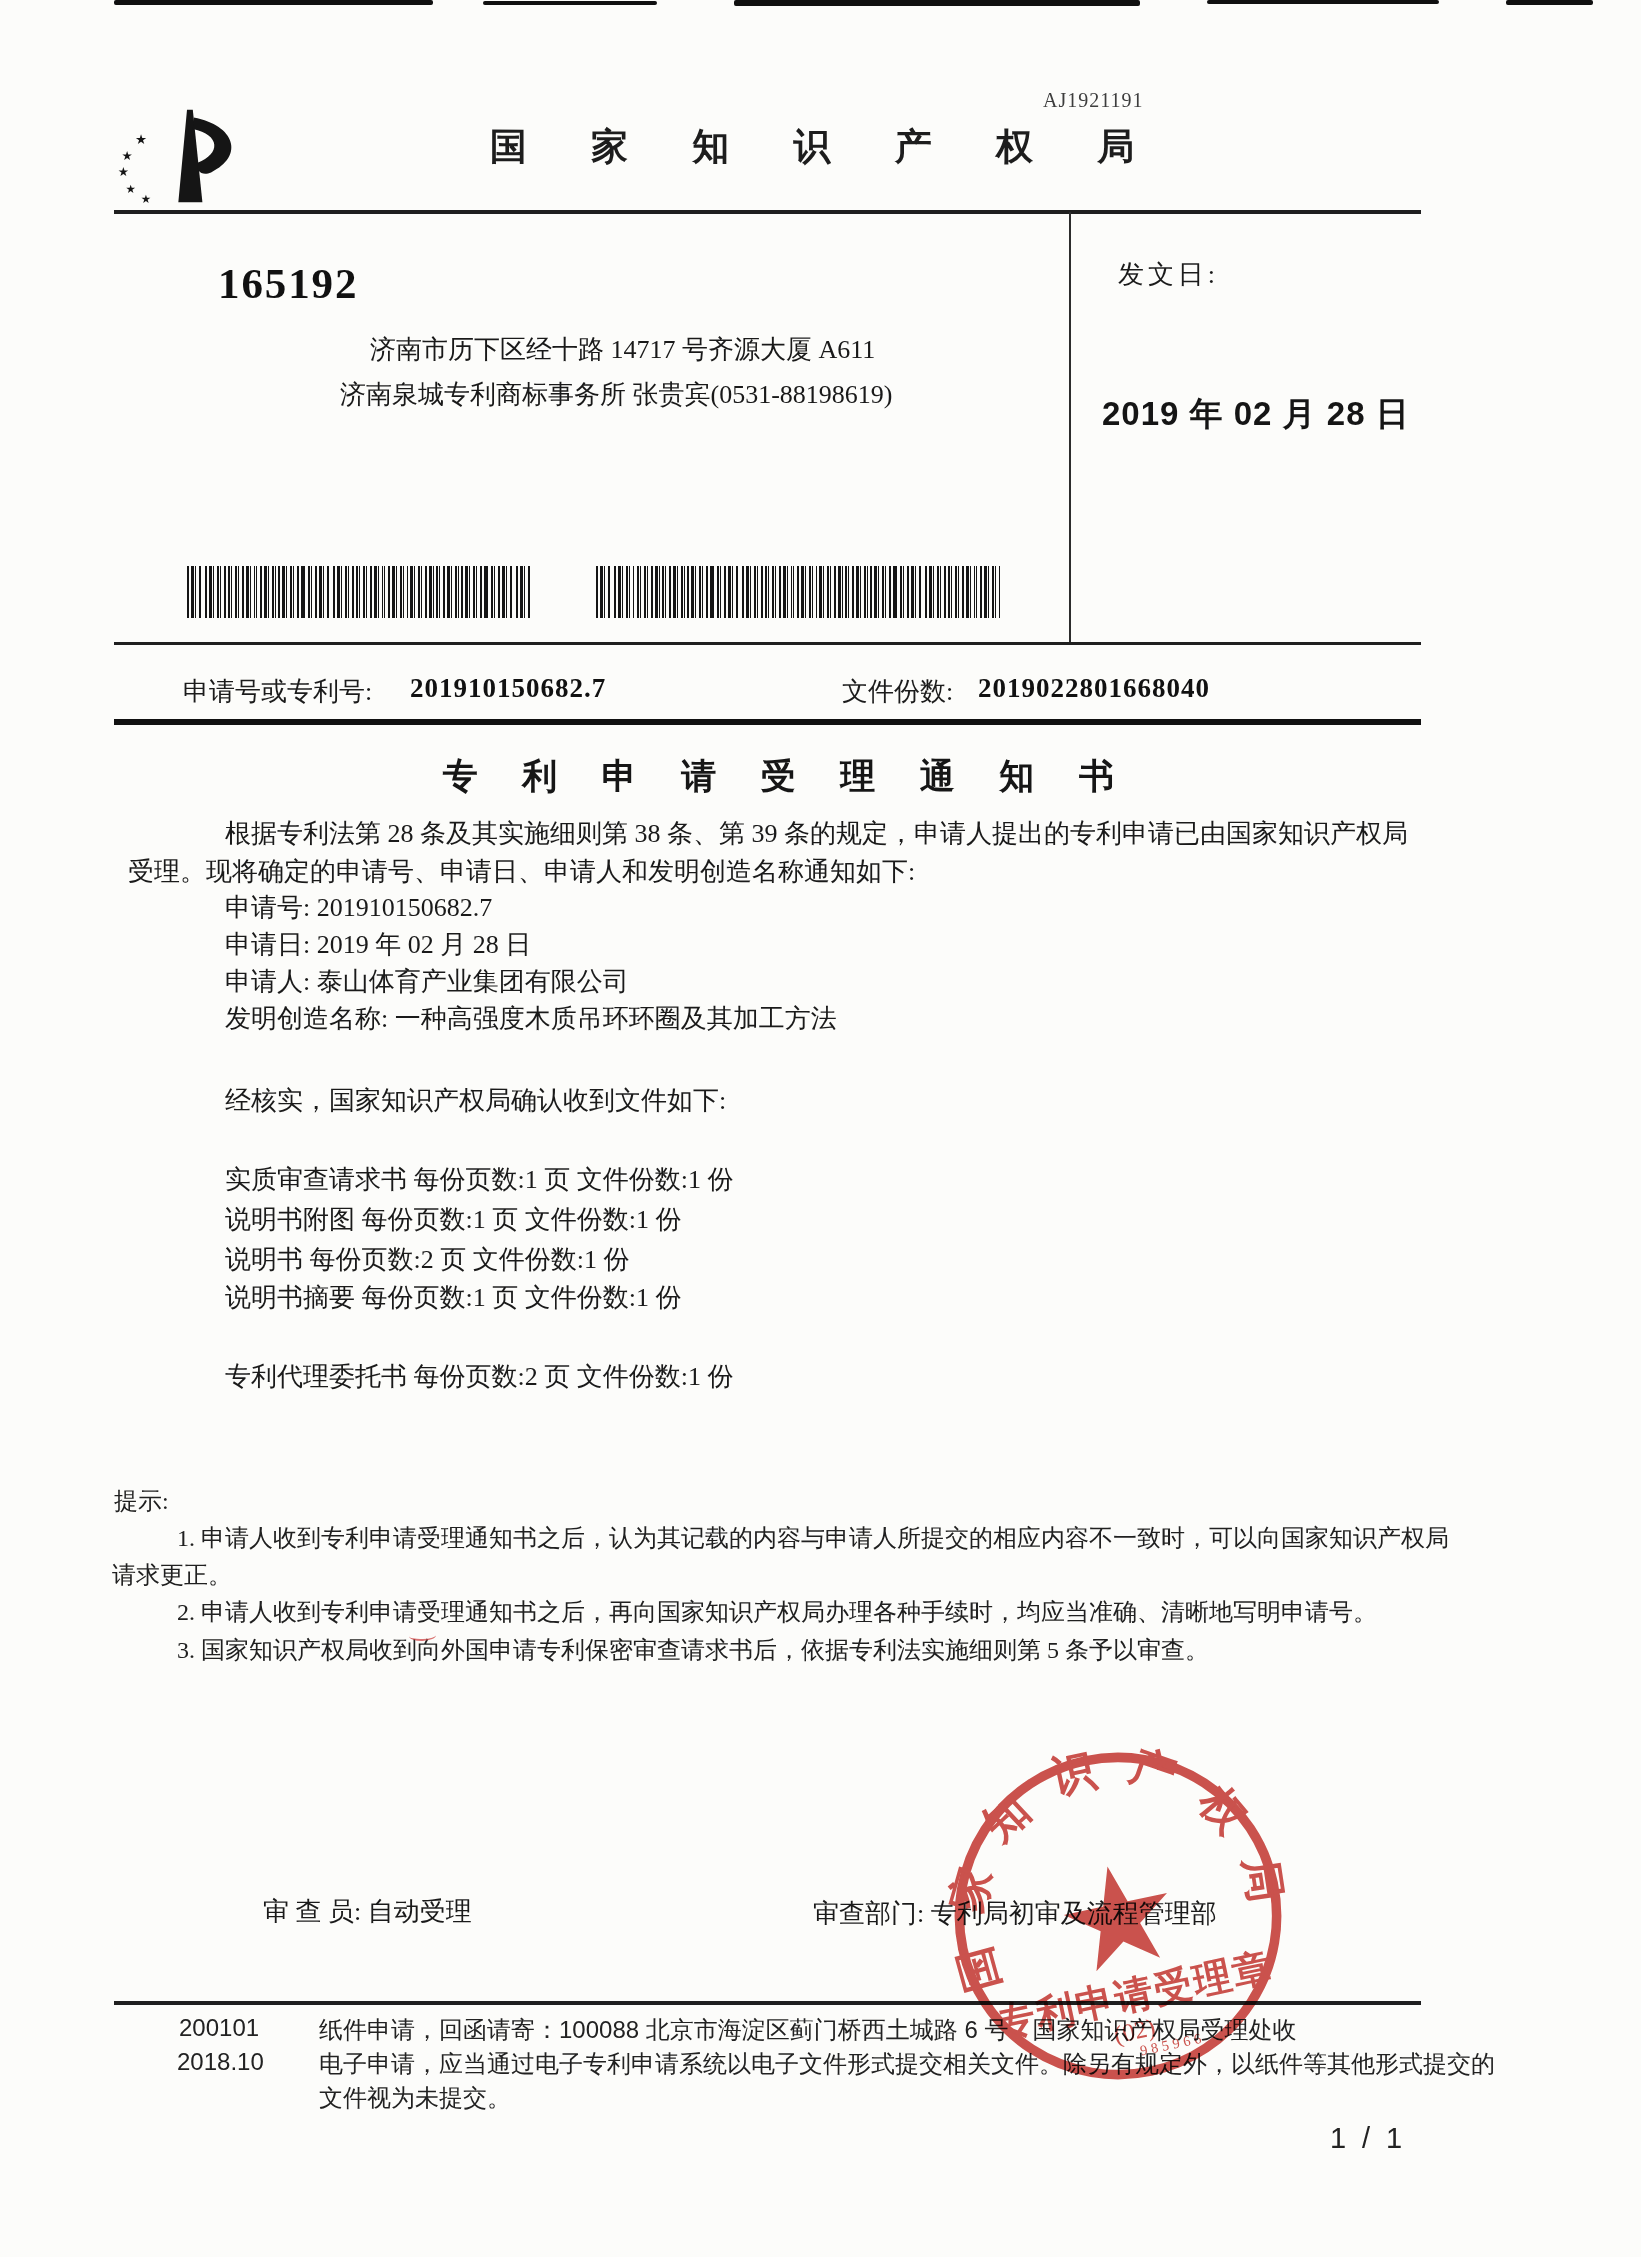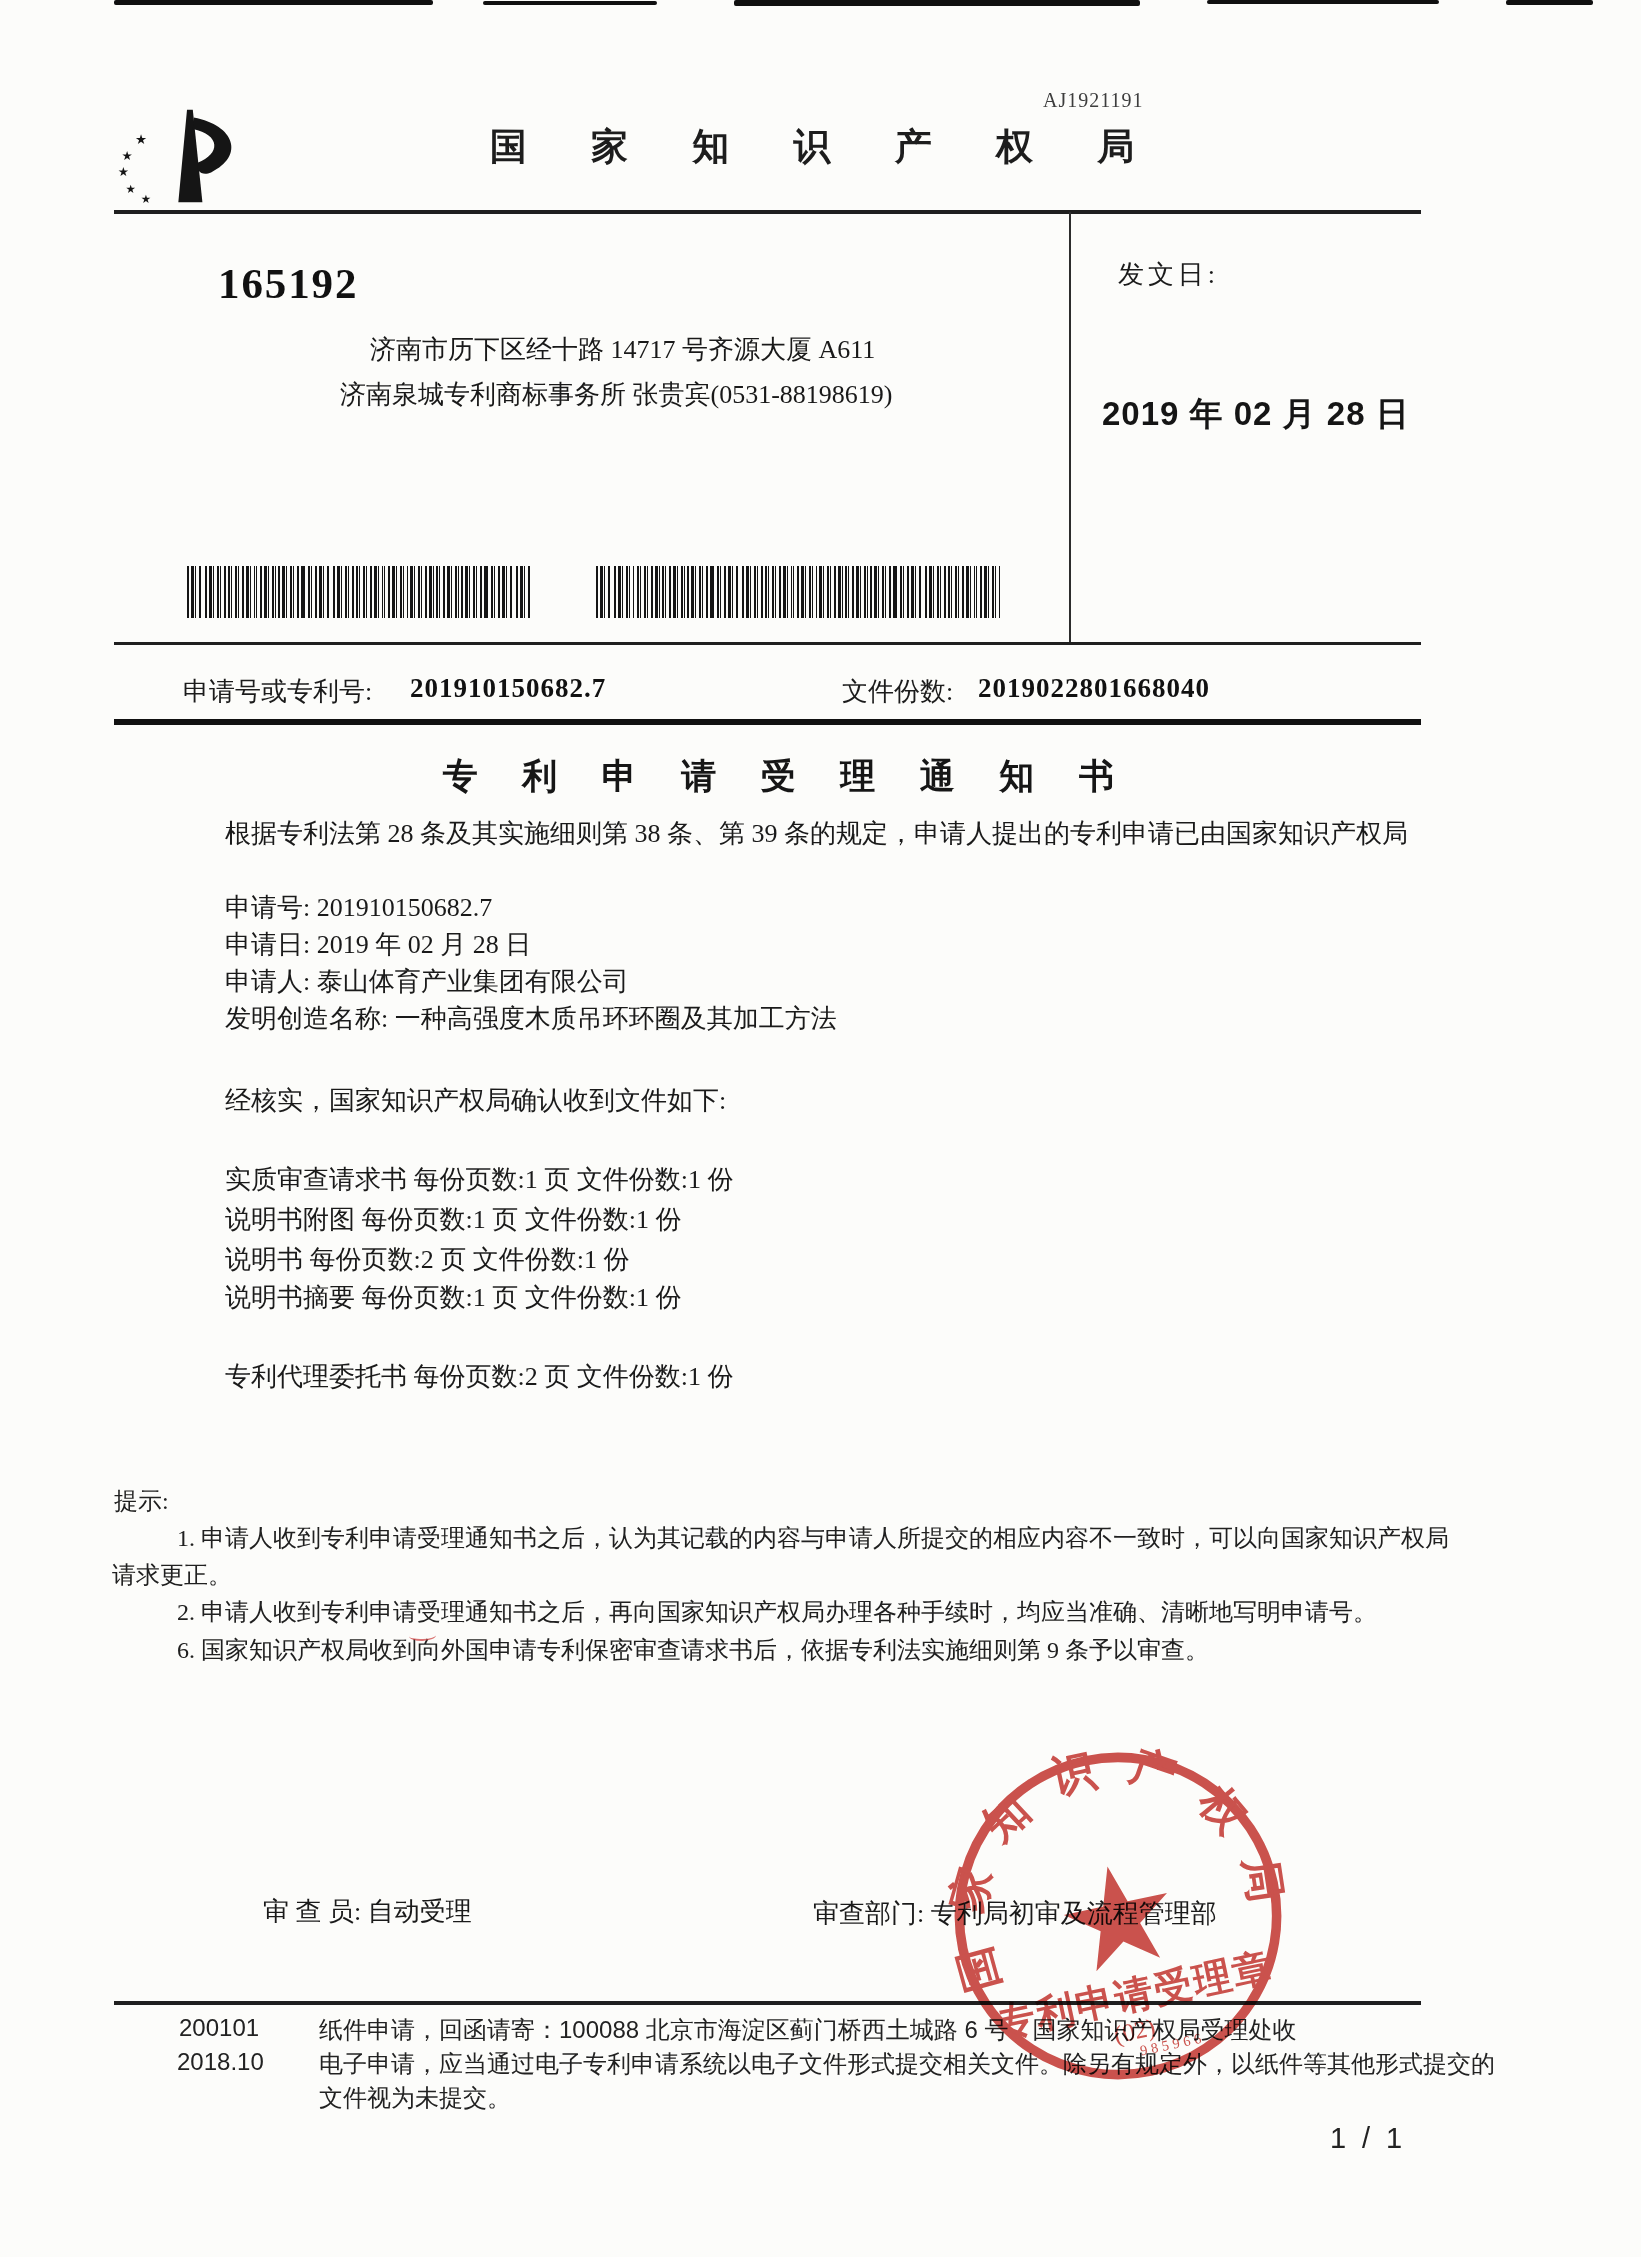--- a/index.html
+++ b/index.html
@@ -76,38 +76,39 @@
   <div class="rule" style="left:114px;top:642px;width:1307px;height:2.9px;"></div>
 
   <div class="abs num-label serif" style="left:183px;top:674px;">申请号或专利号:</div>
   <div class="abs num-value serif" style="left:410px;top:673px;">201910150682.7</div>
   <div class="abs num-label serif" style="left:842px;top:674px;">文件份数:</div>
   <div class="abs num-value serif" style="left:978px;top:673px;">2019022801668040</div>
   <div class="rule" style="left:114px;top:719px;width:1307px;height:5.8px;background:#111;"></div>
 
   <div class="abs notice-title sans">专 利 申 请 受 理 通 知 书</div>
   <div class="abs body-line" style="left:225px;top:816px;">根据专利法第 28 条及其实施细则第 38 条、第 39 条的规定，申请人提出的专利申请已由国家知识产权局</div>
+  <div class="abs body-line" style="left:128px;top:854px;">受理。现将确定的申请号、申请日、申请人和发明创造名称通知如下:</div>
 
   <div class="abs body-line" style="left:225px;top:890px;">申请号: 201910150682.7</div>
   <div class="abs body-line" style="left:225px;top:927px;">申请日: 2019 年 02 月 28 日</div>
   <div class="abs body-line" style="left:225px;top:964px;">申请人: 泰山体育产业集团有限公司</div>
   <div class="abs body-line" style="left:225px;top:1001px;">发明创造名称: 一种高强度木质吊环环圈及其加工方法</div>
 
   <div class="abs body-line" style="left:225px;top:1083px;">经核实，国家知识产权局确认收到文件如下:</div>
   <div class="abs body-line" style="left:225px;top:1162px;">实质审查请求书 每份页数:1 页  文件份数:1 份</div>
   <div class="abs body-line" style="left:225px;top:1202px;">说明书附图 每份页数:1 页  文件份数:1 份</div>
   <div class="abs body-line" style="left:225px;top:1242px;">说明书 每份页数:2 页  文件份数:1 份</div>
   <div class="abs body-line" style="left:225px;top:1280px;">说明书摘要 每份页数:1 页  文件份数:1 份</div>
   <div class="abs body-line" style="left:225px;top:1359px;">专利代理委托书 每份页数:2 页  文件份数:1 份</div>
 
   <div class="abs tip-line" style="left:114px;top:1485px;">提示:</div>
   <div class="abs tip-line" style="left:177px;top:1522px;">1. 申请人收到专利申请受理通知书之后，认为其记载的内容与申请人所提交的相应内容不一致时，可以向国家知识产权局</div>
   <div class="abs tip-line" style="left:112px;top:1559px;">请求更正。</div>
   <div class="abs tip-line" style="left:177px;top:1596px;">2. 申请人收到专利申请受理通知书之后，再向国家知识产权局办理各种手续时，均应当准确、清晰地写明申请号。</div>
-  <div class="abs tip-line" style="left:177px;top:1634px;">6. 国家知识产权局收到向外国申请专利保密审查请求书后，依据专利法实施细则第 9 条予以审查。</div>
+  <div class="abs tip-line" style="left:177px;top:1634px;">3. 国家知识产权局收到向外国申请专利保密审查请求书后，依据专利法实施细则第 5 条予以审查。</div>
   <div class="squiggle"></div>
 
   <div class="abs signoff" style="left:263px;top:1894px;">
     <span>审 查 员:</span>
     <span>自动受理</span>
   </div>
   <div class="abs signoff" style="left:813px;top:1896px;">
     <span>审查部门:</span>
     <span>专利局初审及流程管理部</span>
   </div>

